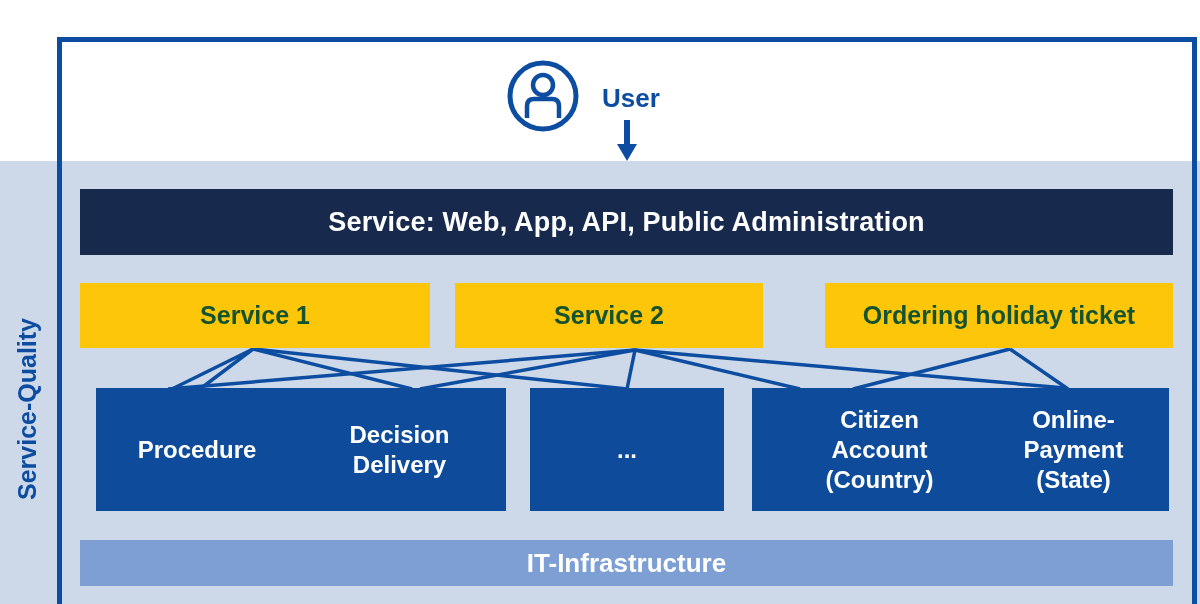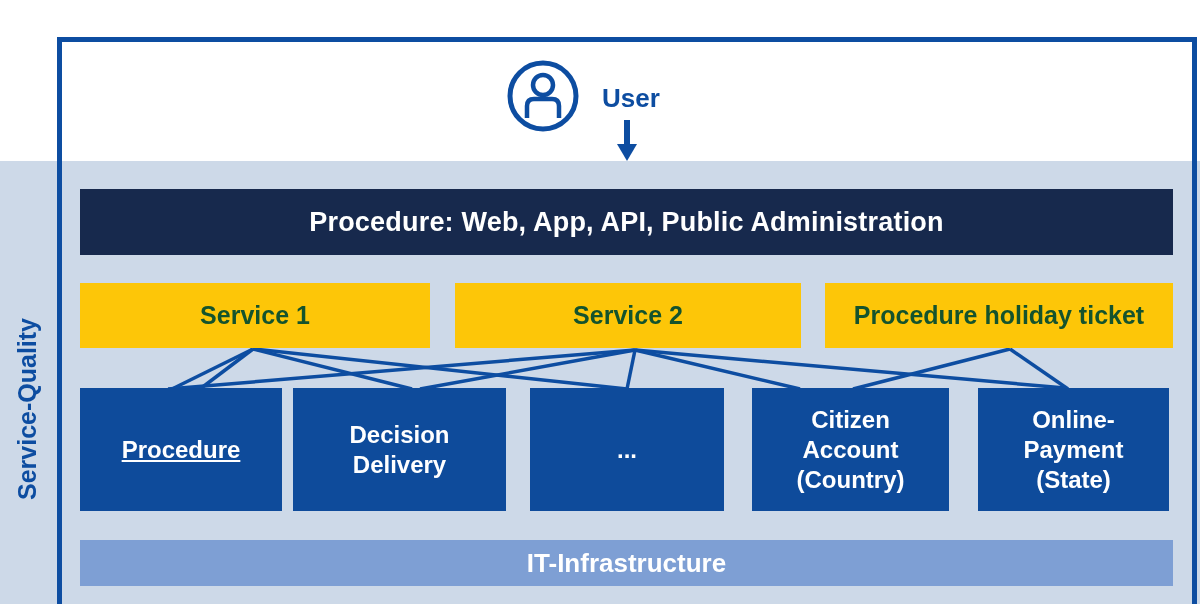--- a/index.html
+++ b/index.html
@@ -55,45 +55,45 @@
         <path d="M 22 60 L 22 48 Q 22 41 29 41 L 47 41 Q 54 41 54 48 L 54 60" stroke-width="4.5" stroke-linejoin="round"></path>
       </g>
       <g>
         <line x1="122" y1="62" x2="122" y2="88" stroke="#0d4da1" stroke-width="6"></line>
         <polygon points="112,86 132,86 122,103" fill="#0d4da1"></polygon>
       </g>
     </svg>
     <div id="user-label">User</div>
   </div>
 
-  <div id="channels" class="bar">Procedure: Web, App, API, Public Administration</div>
+  <div id="channels" class="bar">Service: Web, App, API, Public Administration</div>
 
   <svg id="connector-layer" width="1200" height="604">
       <line x1="253" y1="316" x2="172" y2="356" stroke="#0d4da1" stroke-width="3.5"></line>
       <line x1="253" y1="316" x2="200" y2="356" stroke="#0d4da1" stroke-width="3.5"></line>
       <line x1="253" y1="316" x2="412" y2="356" stroke="#0d4da1" stroke-width="3.5"></line>
       <line x1="253" y1="316" x2="627" y2="356" stroke="#0d4da1" stroke-width="3.5"></line>
       <line x1="635" y1="317" x2="168" y2="356" stroke="#0d4da1" stroke-width="3.5"></line>
       <line x1="635" y1="317" x2="420" y2="356" stroke="#0d4da1" stroke-width="3.5"></line>
       <line x1="635" y1="317" x2="627" y2="356" stroke="#0d4da1" stroke-width="3.5"></line>
       <line x1="635" y1="317" x2="800" y2="356" stroke="#0d4da1" stroke-width="3.5"></line>
       <line x1="635" y1="317" x2="1065" y2="355" stroke="#0d4da1" stroke-width="3.5"></line>
       <line x1="1010" y1="316" x2="853" y2="356" stroke="#0d4da1" stroke-width="3.5"></line>
       <line x1="1010" y1="316" x2="1068" y2="356" stroke="#0d4da1" stroke-width="3.5"></line>
     </svg>
 
   <div id="boxes">
       <div class="service" style="left: 80px; width: 350px;">Service 1</div>
-      <div class="service" style="left: 455px; width: 346px; text-align: center;">Service 2</div>
-      <div class="service" style="left: 825px; width: 348px;">Procedure holiday ticket</div>
-      <div class="component" style="left: 80px; width: 202px; text-decoration: underline;">Procedure</div>
+      <div class="service" style="left: 455px; width: 308px; text-align: center;">Service 2</div>
+      <div class="service" style="left: 825px; width: 348px;">Ordering holiday ticket</div>
+      <div class="component" style="left: 96px; width: 202px;">Procedure</div>
       <div class="component" style="left: 293px; width: 213px;">Decision
 Delivery</div>
       <div class="component" style="left: 530px; width: 194px;">...</div>
-      <div class="component" style="left: 752px; width: 197px;">Citizen
+      <div class="component" style="left: 752px; width: 197px; padding-left: 29px;">Citizen
 Account
 (Country)</div>
       <div class="component" style="left: 978px; width: 191px;">Online-
 Payment
 (State)</div>
     </div>
 
   <div id="infra" class="bar">IT-Infrastructure</div>
 
   <div id="side-label">Service-Quality</div>

